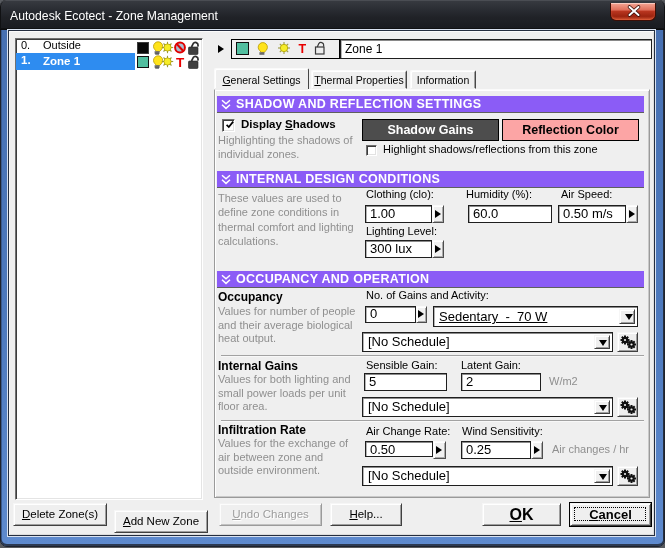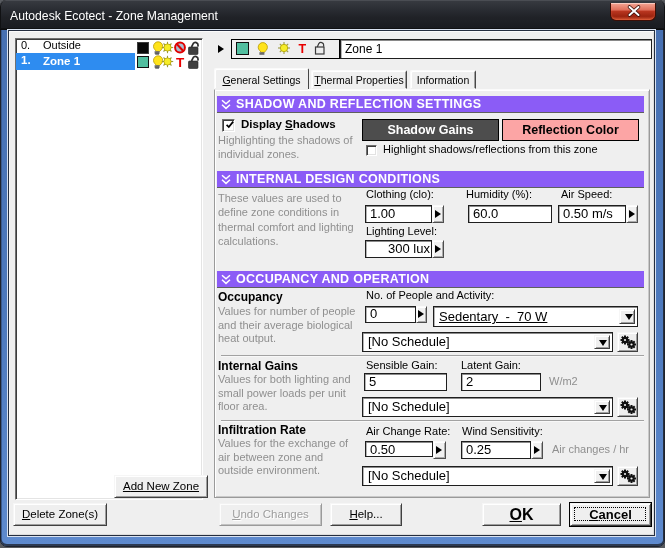--- a/index.html
+++ b/index.html
@@ -149,21 +149,21 @@
     <line x1="27.5" y1="2.5" x2="35.5" y2="10.5"></line>
       <line x1="35.5" y1="2.5" x2="27.5" y2="10.5"></line>
   </g>
   <circle cx="31.5" cy="6.5" r="3.6" fill="#f6ed28" stroke="#b0a000" stroke-width="0.8"></circle>
   <text x="40" y="12" font-family="Liberation Sans" font-size="13.5" font-weight="bold" fill="#e80000">T</text>
   <rect x="52.5" y="6" width="9.5" height="7.5" rx="1" fill="#3f3f3f" stroke="#222" stroke-width="0.6"></rect>
   <path d="M55.5 6 L57.2 2.6 a2.7 2.7 0 0 1 4.9 1.6 l-0.3 1.4" fill="none" stroke="#2e2e2e" stroke-width="1.7"></path>
 </svg>
 
 <div class="btn" style="left:13px;top:503px;width:94px;height:23px;line-height:21px;"><u>D</u>elete Zone(s)</div>
-<div class="btn" style="left:114px;top:475px;width:94px;height:23px;line-height:21px;text-decoration:underline;"><u>A</u>dd New Zone</div>
+<div class="btn" style="left:114px;top:510px;width:94px;height:23px;line-height:21px;"><u>A</u>dd New Zone</div>
 <div class="btn" style="left:219px;top:503px;width:103px;height:23px;line-height:21px;color:#9d9d9d;text-shadow:1px 1px 0 #fff;border-color:#f2f2f2 #9b9b9b #9b9b9b #f2f2f2;box-shadow:inset 1px 1px 0 #fcfcfc, inset -1px -1px 0 #c2c2c2;"><u>U</u>ndo Changes</div>
 <div class="btn" style="left:330px;top:503px;width:72px;height:23px;line-height:21px;"><u>H</u>elp...</div>
 <div class="btn tb" style="left:482px;top:503px;width:79px;height:23px;line-height:21px;font-size:16px;"><u>O</u>K</div>
 <div class="abs" style="left:569px;top:502px;width:83px;height:25px;border:1px solid #000;background:#b91c1c;">
   <div class="btn tb" style="left:0px;top:0px;width:81px;height:23px;line-height:21px;font-size:13px;">
     <div style="position:absolute;left:3px;top:3px;right:4px;bottom:4px;border:1px dotted #000;"></div>
     <u>C</u>ancel</div>
 </div>
 
 <div class="tri-r" style="left:218px;top:45px;border-left-width:6px;border-top-width:4.5px;border-bottom-width:4.5px;"></div>
@@ -223,32 +223,32 @@
 <div class="spin" style="left:432px;top:205px;width:12px;height:18px;"></div>
 <div class="tri-r" style="left:435px;top:210px;"></div>
 
 <div class="fld" style="left:468px;top:205px;width:84px;height:18px;line-height:15px;padding-left:4px;">60.0</div>
 
 <div class="fld" style="left:558px;top:205px;width:68px;height:18px;line-height:15px;padding-left:4px;">0.50 m/s</div>
 <div class="spin" style="left:626px;top:205px;width:12px;height:18px;"></div>
 <div class="tri-r" style="left:629px;top:210px;"></div>
 
 <div class="t" style="left:366px;top:225px;">Lighting Level:</div>
-<div class="fld" style="left:365px;top:240px;width:67px;height:18px;line-height:15px;padding-left:22px;">300 lux</div>
+<div class="fld" style="left:365px;top:240px;width:67px;height:18px;line-height:15px;padding-left:4px;">300 lux</div>
 <div class="spin" style="left:432px;top:240px;width:12px;height:18px;"></div>
 <div class="tri-r" style="left:435px;top:245px;"></div>
 
 <div class="hdr" style="top:271px;">OCCUPANCY AND OPERATION</div>
 <svg class="chev" width="10" height="11" style="top:274px">
     <path d="M1 1.2 L5 4.8 L9 1.2 M1 5.8 L5 9.4 L9 5.8" fill="none" stroke="#fff" stroke-width="1.5"></path>
   </svg>
 
 <div class="t tb" style="left:218px;top:291px;font-size:12px;">Occupancy</div>
 <div class="t gray" style="left:218px;top:305px;line-height:13.5px;">Values for number of people<br>and their average biological<br>heat output.</div>
-<div class="t" style="left:366px;top:289px;">No. of People and Activity:</div>
+<div class="t" style="left:366px;top:289px;">No. of Gains and Activity:</div>
 <div class="fld" style="left:365px;top:306px;width:51px;height:17px;line-height:14px;padding-left:4px;">0</div>
 <div class="spin" style="left:416px;top:306px;width:11px;height:17px;"></div>
 <div class="tri-r" style="left:418px;top:310px;"></div>
 <div class="fld" style="left:433px;top:306px;width:205px;height:21px;line-height:19px;padding-left:5px;text-decoration:underline;">Sedentary&nbsp; -&nbsp; 70 W<div class="ddbtn"></div></div>
 <div class="tri-d" style="left:625px;top:314px;"></div>
 <div class="fld" style="left:362px;top:332px;width:251px;height:20px;line-height:18px;padding-left:5px;">[No Schedule]<div class="ddbtn"></div></div>
 <div class="tri-d" style="left:599px;top:340px;"></div>
 <div class="btn" style="left:617px;top:332px;width:21px;height:20px;"></div>
 <svg class="abs" width="16" height="15" style="left:620px;top:335px">
   <g fill="#111">

